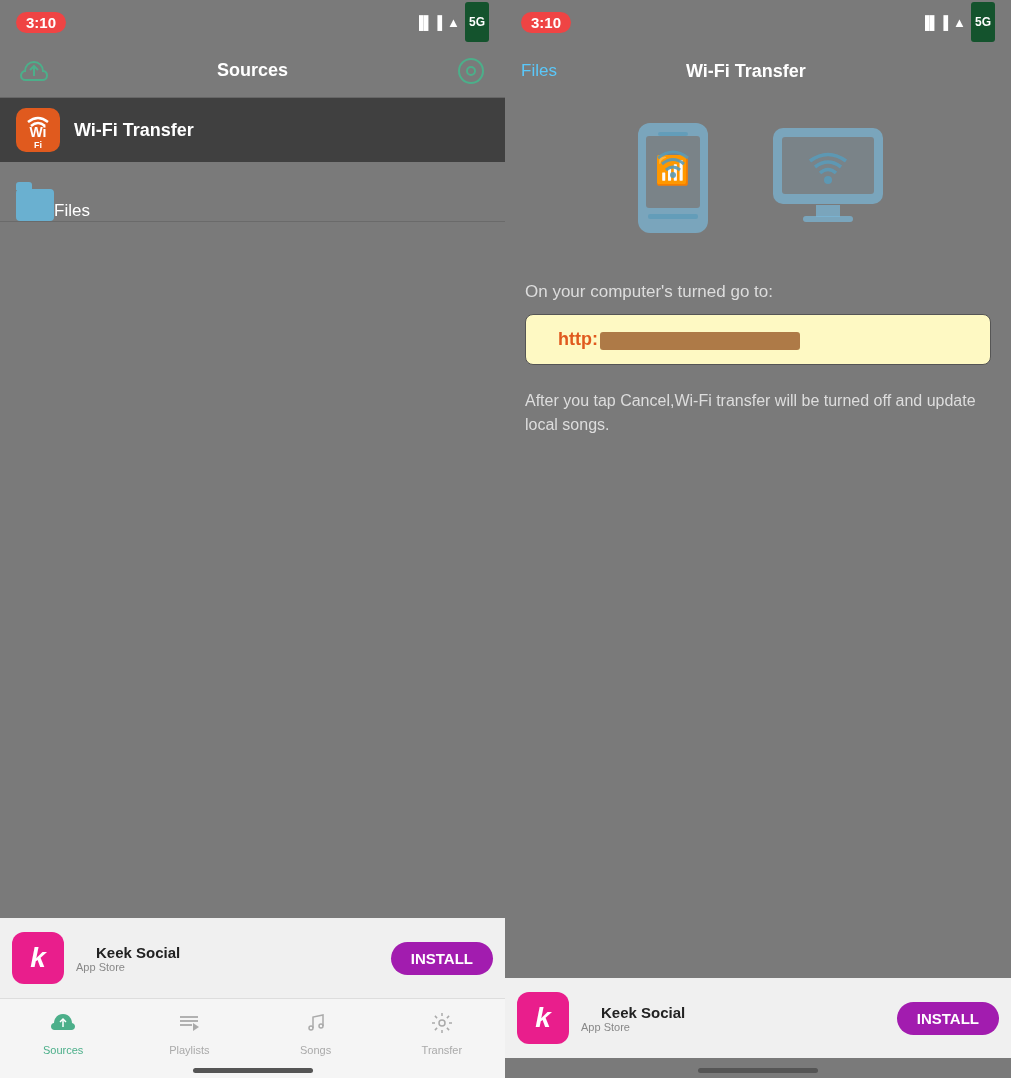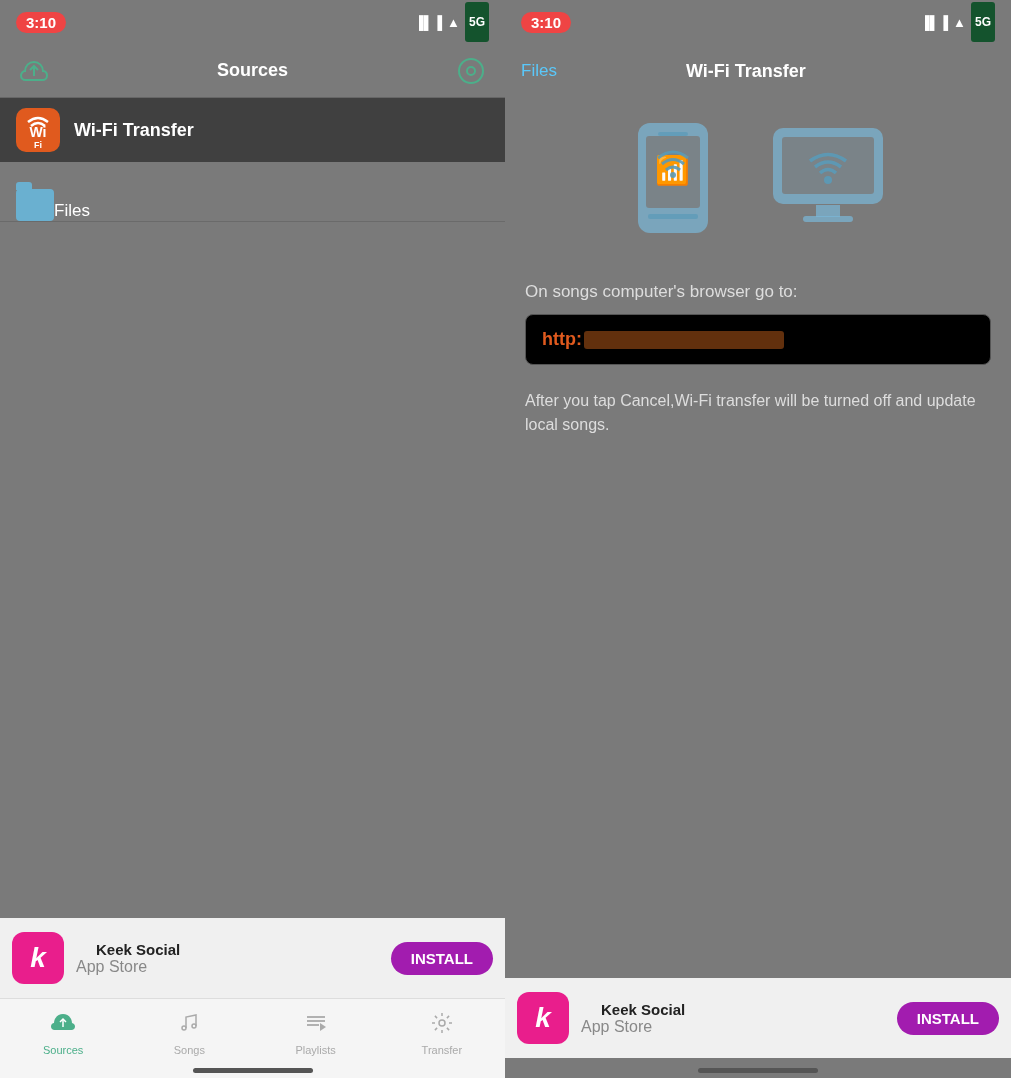--- a/index.html
+++ b/index.html
@@ -179,21 +179,21 @@
     .ad-text {
       flex: 1;
     }
     .ad-app-name {
       font-size: 15px;
       font-weight: 700;
       color: #222;
       margin-left: 20px;
     }
     .ad-store {
-      font-size: 16px;
+      font-size: 11px;
       color: #888;
     }
     .install-btn {
       background: #a21caf;
       color: #fff;
       border: none;
       border-radius: 20px;
       padding: 8px 20px;
       font-size: 15px;
       font-weight: 700;
@@ -303,27 +303,27 @@
       margin-bottom: 40px;
     }
 
     
     .browser-label {
       color: #ddd;
       font-size: 17px;
       margin-bottom: 12px;
     }
     .url-box {
-      background: #000000;
+      background: #fef9c3;
       border: 1px solid #555;
       border-radius: 8px;
-      padding: 14px 16px;
+      padding: 14px 32px;
       margin-bottom: 24px;
       display: flex;
-      align-items: center;
+      align-items: flex-end;
     }
     .url-http {
       color: #e05a1e;
       font-size: 18px;
       font-weight: 600;
     }
     .url-masked {
       width: 200px;
       height: 18px;
       background: #8B4513;
@@ -433,37 +433,37 @@
           <path d="M12 3 C7 3 3 7 3 12 C1.5 12 0 13.5 0 15.5 C0 17.5 1.5 19 3.5 19 L20.5 19 C22.5 19 24 17.5 24 15.5 C24 13.7 22.8 12.2 21 12 C21 7 17 3 12 3Z" fill="#4CAF8A"></path>
           <polyline points="9,11 12,8 15,11" stroke="#fff" stroke-width="1.5" fill="none"></polyline>
           <line x1="12" y1="8" x2="12" y2="16" stroke="#fff" stroke-width="1.5"></line>
         </svg>
       </div>
       <span class="tab-label active">Sources</span>
     </div>
     <div class="tab-item">
       <div class="tab-icon">
         <svg width="24" height="24" viewBox="0 0 24 24" fill="none">
-          <path d="M9 17 C9 18.1 8.1 19 7 19 C5.9 19 5 18.1 5 17 C5 15.9 5.9 15 7 15 C8.1 15 9 15.9 9 17Z" stroke="#aaa" stroke-width="1.5" fill="none"></path>
-          <path d="M9 17 L9 6 L19 4 L19 15" stroke="#aaa" stroke-width="1.5" fill="none"></path>
-          <path d="M19 15 C19 16.1 18.1 17 17 17 C15.9 17 15 16.1 15 15 C15 13.9 15.9 13 17 13 C18.1 13 19 13.9 19 15Z" stroke="#aaa" stroke-width="1.5" fill="none"></path>
-        </svg>
-      </div>
-      <span class="tab-label">Songs</span>
-    </div>
-    <div class="tab-item">
-      <div class="tab-icon">
-        <svg width="24" height="24" viewBox="0 0 24 24" fill="none">
           <line x1="3" y1="6" x2="21" y2="6" stroke="#aaa" stroke-width="1.8"></line>
           <line x1="3" y1="10" x2="21" y2="10" stroke="#aaa" stroke-width="1.8"></line>
           <line x1="3" y1="14" x2="15" y2="14" stroke="#aaa" stroke-width="1.8"></line>
           <polygon points="16,12 22,16 16,20" fill="#aaa"></polygon>
         </svg>
       </div>
       <span class="tab-label">Playlists</span>
+    </div>
+    <div class="tab-item">
+      <div class="tab-icon">
+        <svg width="24" height="24" viewBox="0 0 24 24" fill="none">
+          <path d="M9 17 C9 18.1 8.1 19 7 19 C5.9 19 5 18.1 5 17 C5 15.9 5.9 15 7 15 C8.1 15 9 15.9 9 17Z" stroke="#aaa" stroke-width="1.5" fill="none"></path>
+          <path d="M9 17 L9 6 L19 4 L19 15" stroke="#aaa" stroke-width="1.5" fill="none"></path>
+          <path d="M19 15 C19 16.1 18.1 17 17 17 C15.9 17 15 16.1 15 15 C15 13.9 15.9 13 17 13 C18.1 13 19 13.9 19 15Z" stroke="#aaa" stroke-width="1.5" fill="none"></path>
+        </svg>
+      </div>
+      <span class="tab-label">Songs</span>
     </div>
     <div class="tab-item">
       <div class="tab-icon">
         <svg width="24" height="24" viewBox="0 0 24 24" fill="none">
           <circle cx="12" cy="12" r="3" stroke="#aaa" stroke-width="1.5" fill="none"></circle>
           <path d="M12 2 L12 5 M12 19 L12 22 M2 12 L5 12 M19 12 L22 12 M4.9 4.9 L7.1 7.1 M16.9 16.9 L19.1 19.1 M19.1 4.9 L16.9 7.1 M7.1 16.9 L4.9 19.1" stroke="#aaa" stroke-width="1.5"></path>
         </svg>
       </div>
       <span class="tab-label">Transfer</span>
     </div>
@@ -516,21 +516,21 @@
           <rect x="35" y="93" width="50" height="6" rx="3" fill="#7ab8d8" opacity="0.7"></rect>
 
           <path d="M42 38 Q60 25 78 38" stroke="#5a9ab8" stroke-width="3.5" fill="none" opacity="0.9"></path>
           <path d="M47 44 Q60 34 73 44" stroke="#5a9ab8" stroke-width="3.5" fill="none" opacity="0.9"></path>
           <path d="M52 50 Q60 43 68 50" stroke="#5a9ab8" stroke-width="3.5" fill="none" opacity="0.9"></path>
           <circle cx="60" cy="57" r="4" fill="#5a9ab8" opacity="0.9"></circle>
         </svg>
       </div>
     </div>
 
-    <p class="browser-label">On songs computer's browser go to:</p>
+    <p class="browser-label">On your computer's turned go to:</p>
 
     <div class="url-box">
       <span class="url-http">http:</span>
       <div class="url-masked"></div>
     </div>
 
     <p class="wifi-footer-text">After you tap Cancel,Wi-Fi transfer will be turned off and update local songs.</p>
   </div>
 
   <div style="position:absolute;left:4px;bottom:24px;display:flex;flex-direction:column;gap:2px;">

